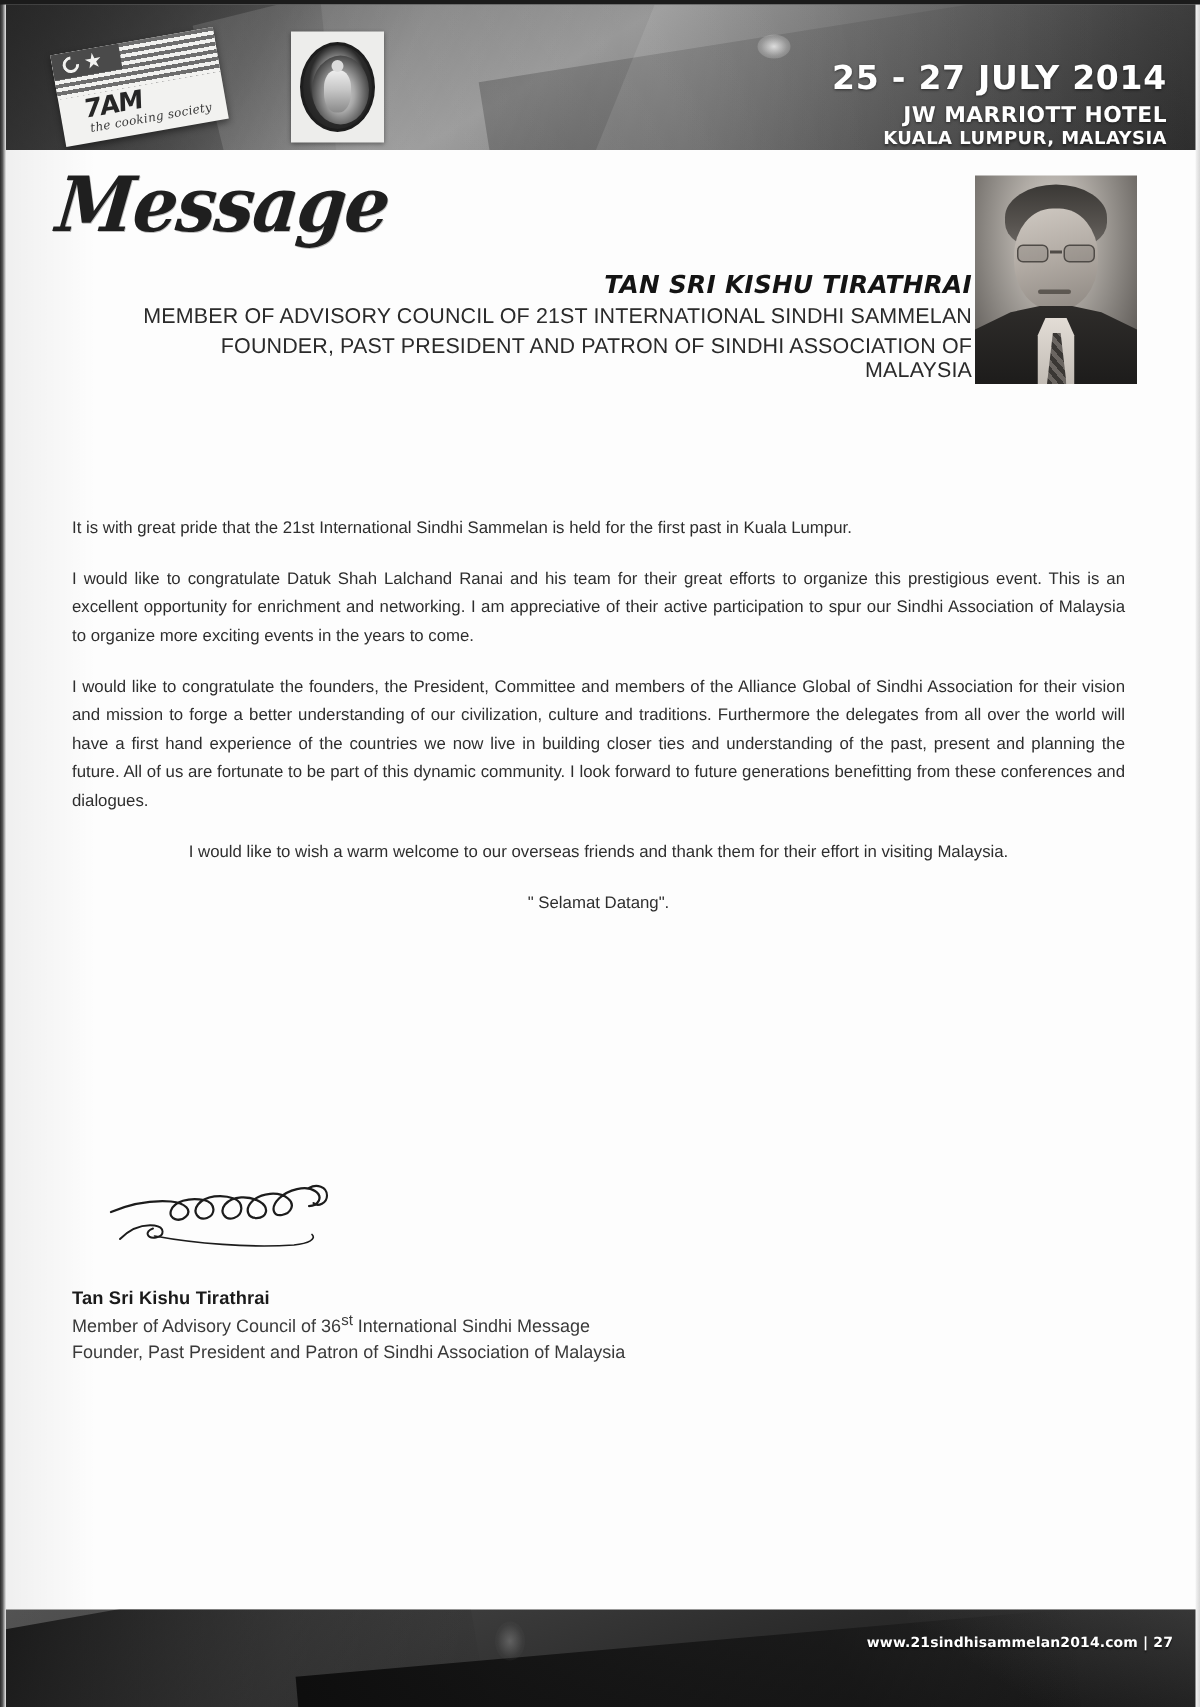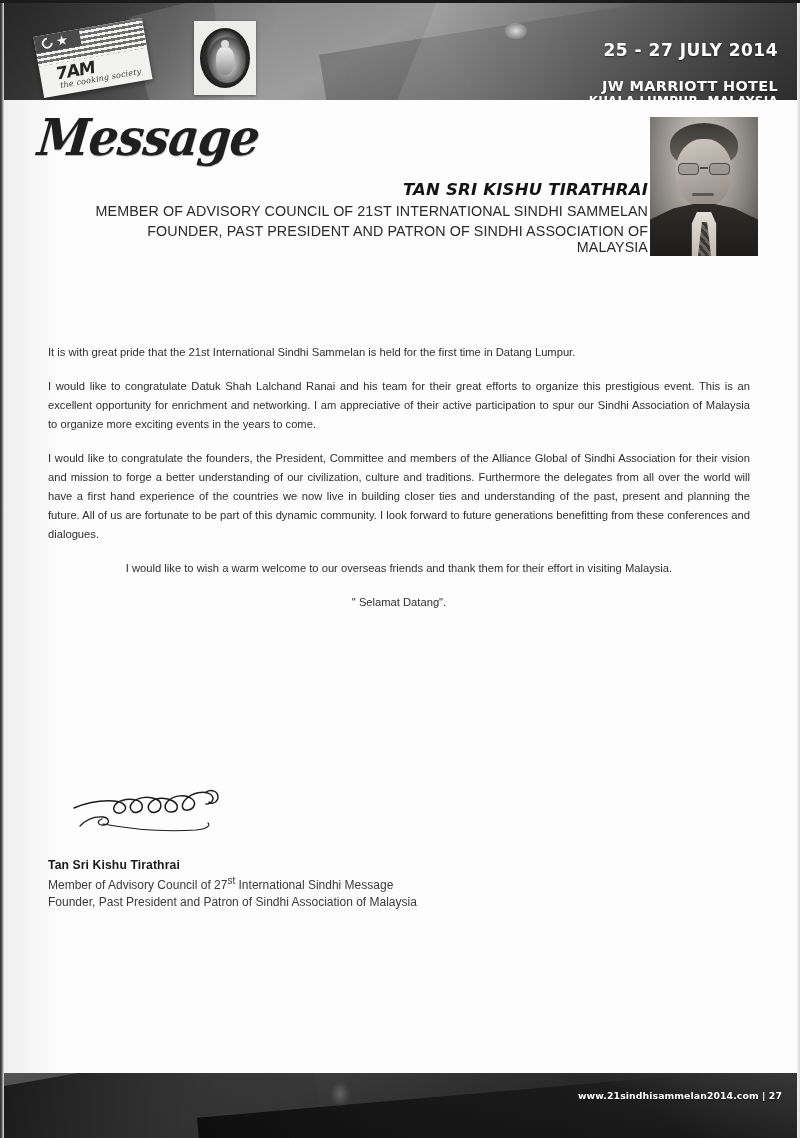--- a/index.html
+++ b/index.html
@@ -195,27 +195,27 @@
     position: absolute;
     right: 22px; top: 39px;
     text-align: right;
     color: #ffffff;
     font-family: "DejaVu Sans", sans-serif;
     font-weight: 700;
     text-shadow: 0 1px 2px rgba(0,0,0,0.55);
     line-height: 1.02;
   }
   .header-dates .d1 {
-    font-size: 17px;
+    font-size: 22px;
     letter-spacing: 0.5px;
   }
   .header-dates .d2 {
     font-size: 14.5px;
     letter-spacing: 0.3px;
-    margin-top: 20px;
+    margin-top: 6px;
   }
   .header-dates .d3 {
     font-size: 12px;
     letter-spacing: 0.3px;
     margin-top: 1px;
   }
 
   
   .body-area {
     position: absolute;
@@ -485,40 +485,40 @@
       <div class="tie"></div>
     </div>
 
     <div class="credentials">
       <div class="name">TAN SRI KISHU TIRATHRAI</div>
       <div class="role1">MEMBER OF ADVISORY COUNCIL OF 21ST INTERNATIONAL SINDHI SAMMELAN</div>
       <div class="role2">FOUNDER, PAST PRESIDENT AND PATRON OF SINDHI ASSOCIATION OF MALAYSIA</div>
     </div>
 
     <div class="letter-body">
-      <p>It is with great pride that the 21st International Sindhi Sammelan is held for the first time in Datang Lumpur.</p>
+      <p>It is with great pride that the 21st International Sindhi Sammelan is held for the first past in Kuala Lumpur.</p>
       <p>I would like to congratulate Datuk Shah Lalchand Ranai and his team for their great efforts to organize this prestigious event. This is an excellent opportunity for enrichment and networking. I am appreciative of their active participation to spur our Sindhi Association of Malaysia  to organize more exciting events in the years to come.</p>
       <p> I would like to congratulate the founders, the President, Committee and members of the Alliance Global of Sindhi Association for their vision and mission to forge a better understanding of our civilization, culture and traditions. Furthermore the delegates from all over the world will have a first hand experience of the countries we now live in building closer ties and understanding of the past, present and planning the future.  All of us are fortunate to be part of this dynamic community. I look forward to future generations benefitting from these conferences and dialogues.</p>
       <p class="nojust">I would like to wish a warm welcome to our overseas friends and thank them for their effort in visiting Malaysia.</p>
       <p class="nojust">" Selamat Datang".</p>
     </div>
 
     <div class="signature">
       <svg width="200" height="54" viewBox="0 0 200 54" fill="none" xmlns="http://www.w3.org/2000/svg">
         <path d="M4 22 C16 17, 30 14, 44 15 C54 16, 58 21, 54 25 C50 29, 42 27, 44 21 C46 15, 56 12, 66 14 C74 16, 74 24, 68 26 C62 28, 58 22, 62 17 C67 11, 78 10, 86 13 C93 16, 92 24, 86 26 C80 28, 76 22, 80 17 C85 11, 96 11, 103 15 C110 19, 108 26, 101 26 C95 26, 93 20, 98 15 C104 9, 116 8, 122 13 C127 17, 124 23, 118 24 C112 25, 110 19, 116 13 C122 7, 134 4, 140 8 C146 12, 142 18, 136 18" stroke="#1c1c1c" stroke-width="1.5" stroke-linecap="round" stroke-linejoin="round"></path>
         <path d="M10 40 C16 34, 24 30, 33 31 C40 32, 40 38, 34 39 C28 40, 26 35, 32 33" stroke="#1c1c1c" stroke-width="1.3" stroke-linecap="round"></path>
         <path d="M33 38 C60 43, 96 46, 126 44 C136 43, 141 40, 138 37" stroke="#1c1c1c" stroke-width="1.1" stroke-linecap="round"></path>
         <path d="M136 6 C141 3, 148 5, 148 11 C148 16, 142 19, 139 16" stroke="#1c1c1c" stroke-width="1.4" stroke-linecap="round"></path>
       </svg>
     </div>
 
     <div class="signature-block">
       <div class="sb-name">Tan Sri Kishu Tirathrai</div>
       <div class="sb-line">
-        <span>Member of Advisory Council of 27</span><sup>st</sup><span> International Sindhi Message</span>
+        <span>Member of Advisory Council of 36</span><sup>st</sup><span> International Sindhi Message</span>
       </div>
       <div class="sb-line">Founder, Past President and Patron of Sindhi Association of Malaysia</div>
     </div>
 
   </div>
 
   <div class="footer-band">
     <div class="f-shape1"></div>
     <div class="f-shape2"></div>
     <div class="f-shape3"></div>

